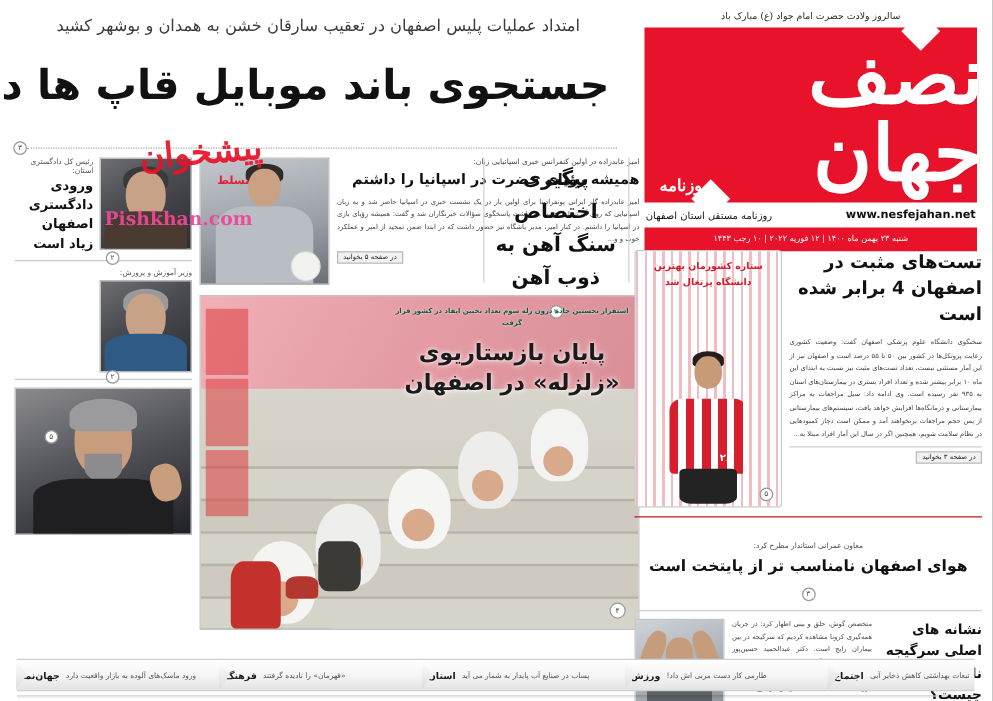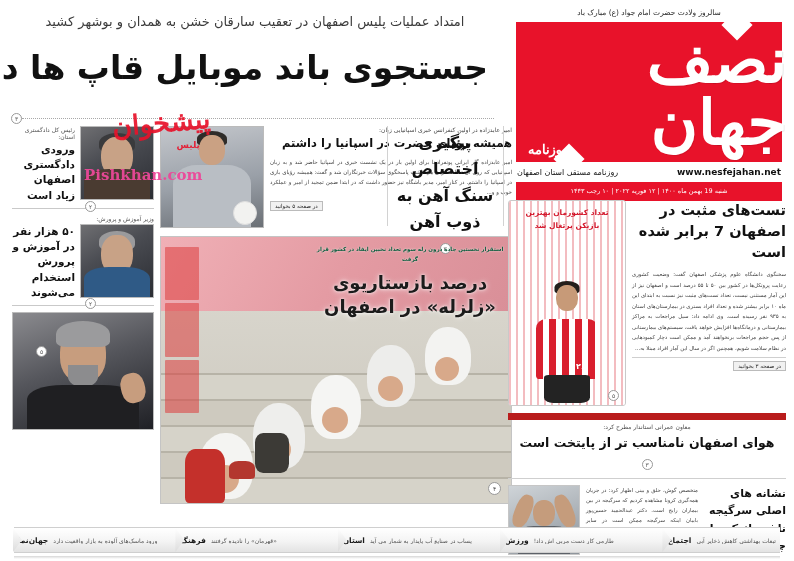--- a/index.html
+++ b/index.html
@@ -296,21 +296,21 @@
   .rcp-player .ph-num { position:absolute;bottom:34px;left:50%;transform:translateX(-50%);font-size:8px;color:#fff;font-weight:bold;padding-left:28px;}
   .rc-morebar {
     display: flex; justify-content: space-between; align-items: center;
     border-top: 1px solid #cfcfcf; margin-top: 4px; padding-top: 3px;
   }
   .rc-more {
     font-size: 5.5px; color: #222; border: 1px solid #bbb;
     background: #f1f1f1; padding: 1px 4px;
   }
 
-  .rc-section2 { margin-top: 7px; padding-top: 3px; border-top: 7px solid #b91c1c; text-align: center; }
+  .rc-section2 { margin-top: 7px; padding-top: 19px; border-top: 1px solid #b91c1c; text-align: center; }
   .rc-eyebrow2 { font-size: 6px; color: #4a4a4a; margin-bottom: 4px; }
   .rc-title-md { font-size: 12.5px; font-weight: bold; color: #111; line-height: 1.4; }
 
   .rc-section3 { margin-top: 7px; padding-top: 6px; border-top: 1px solid #cfcfcf; display: flex; gap: 6px; }
   .rc-s3title { width: 82px; flex: none; font-size: 11px; font-weight: bold; color: #111; text-align: right; line-height: 1.6; }
   .rc-s3body { flex: 1; font-size: 5.4px; color: #444; line-height: 1.9; text-align: justify; }
   .rc-s3photo {
     width: 72px; flex: none; height: 70px;
     border: 1px solid #c6c6c6; overflow: hidden; position: relative;
     background: linear-gradient(160deg,#cfd4d8,#8d949b);
@@ -373,34 +373,34 @@
       <div class="mast-diamond tr"></div>
       <div class="mast-diamond bl"></div>
       <div class="mast-logo-text">نصف جهان</div>
       <div class="mast-roozname">روزنامه</div>
     </div>
     <div class="mast-subrow">
       <span class="mast-url">www.nesfejahan.net</span>
       <span>روزنامه مستقل استان اصفهان</span>
     </div>
     <div class="mast-datebar">
-      <div>شنبه 19 بهمن ماه ۱۴۰۰ | ۱۲ فوریه ۲۰۲۲ | ۱۰ رجب ۱۴۴۳</div>
+      <div>شنبه ۲۳ بهمن ماه ۱۴۰۰ | ۱۲ فوریه ۲۰۲۲ | ۱۰ رجب ۱۴۴۳</div>
     </div>
   </div>
 
   <div class="top-head">
     <div class="top-kicker">امتداد عملیات پلیس اصفهان در تعقیب سارقان خشن به همدان و بوشهر کشید</div>
     <div class="top-title">جستجوی باند موبایل قاپ ها در ۳ استان</div>
   </div>
   <div class="rule-main"></div>
   <div class="pagenum-circ" style="top:113px; right:772px;">۳</div>
 
   <div class="watermark">
     <div class="wm-script">پیشخوان</div>
-    <div class="wm-sub">پلیس</div>
+    <div class="wm-sub">تسلط</div>
     <div class="wm-dom">Pishkhan.com</div>
   </div>
 
   <div class="left-col">
 
     <div class="lc-item">
       <div class="lc-wrap">
         <div class="lc-photo">
           <div class="hair"></div>
             <div class="face"></div>
@@ -414,23 +414,20 @@
       <div class="pagenum-circ" style="bottom:-4px; right:58px;">۲</div>
     </div>
 
     <div class="lc-item">
       <div class="lc-eyebrow">وزیر آموزش و پرورش:</div>
       <div class="lc-wrap">
         <div class="lc-photo">
           <div class="hair" style="background:#9a9a9c;"></div>
             <div class="face"></div>
           <div class="body" style="background:#2f5a86;"></div>
-        </div>
-        <div class="lc-txt">
-          <div class="lc-title">۵۰ هزار نفر در آموزش و پرورش استخدام می‌شوند</div>
         </div>
       </div>
       <div class="pagenum-circ" style="bottom:-4px; right:58px;">۲</div>
     </div>
 
     <div class="lc-item">
       <div class="lc-photo-wide">
         <div style="position:absolute;top:14px;left:50%;transform:translateX(-50%);width:46px;height:56px;border-radius:45%;background:#c79d7e;"></div>
         <div style="position:absolute;top:8px;left:50%;transform:translateX(-50%);width:54px;height:26px;border-radius:50% 50% 20% 20%;background:#9b9b9d;"></div>
         <div style="position:absolute;top:52px;left:50%;transform:translateX(-50%);width:30px;height:22px;border-radius:0 0 48% 48%;background:#8c8c8e;"></div>
@@ -483,45 +480,45 @@
       <div class="bp-kid" style="bottom:34px;  right:206px; width:52px;height:66px; background:#eeeeec;"></div>
       <div class="bp-kid" style="bottom:40px;  right:220px; width:27px;height:27px; border-radius:50%; background:#d8a98a;"></div>
       <div class="bp-kid" style="bottom:4px;   right:258px; width:54px;height:66px; background:#f4f4f2;"></div>
       <div class="bp-kid" style="bottom:10px;  right:272px; width:28px;height:28px; border-radius:50%; background:#d8a98a;"></div>
       <div class="bp-kid" style="bottom:0px;   left:24px;  width:40px;height:54px; background:#c4302b; border-radius:26% 26% 10% 10%;"></div>
       <div class="bp-kid" style="bottom:30px;  left:94px;  width:34px;height:40px; background:#3c3a36; border-radius:24%;"></div>
       <div class="bp-kid" style="bottom:24px;  left:68px;  width:26px;height:18px; background:#b3372f; border-radius:36% 36% 18% 18%;"></div>
 
       <div class="bp-overlay">
         <div class="bp-ov-small">استقرار نخستین جاده درون رله سوم تعداد نخبین ایفاد در کشور قرار گرفت</div>
-        <div class="bp-ov-title">درصد بازستاریوی «زلزله» در اصفهان</div>
+        <div class="bp-ov-title">پایان بازستاریوی «زلزله» در اصفهان</div>
       </div>
       <div class="bp-badge">۴</div>
     </div>
   </div>
 
   <div style="position:absolute; top:130px; right:296px; width:106px; text-align:center;">
     <div style="font-size:16px;font-weight:bold;color:#111;line-height:1.65;letter-spacing:-0.3px;">پیگیری اختصاص سنگ آهن به ذوب آهن</div>
     <div class="pagenum-circ" style="position:relative;display:inline-block;margin-top:6px;">۳</div>
   </div>
   <div class="vrule" style="top:126px; right:406px; height:100px;"></div>
   <div class="vrule" style="top:126px; right:290px; height:100px;"></div>
 
   <div class="right-col">
     <div class="rc-top">
       <div class="rc-left">
-        <div class="rc-title-lg">تست‌های مثبت در اصفهان 7 برابر شده است</div>
+        <div class="rc-title-lg">تست‌های مثبت در اصفهان 4 برابر شده است</div>
         <div class="rc-body">سخنگوی دانشگاه علوم پزشکی اصفهان گفت: وضعیت کشوری رعایت پروتکل‌ها در کشور بین ۵۰ تا ۵۵ درصد است و اصفهان نیز از این آمار مستثنی نیست، تعداد تست‌های مثبت نیز نسبت به ابتدای این ماه ۱۰ برابر بیشتر شده و تعداد افراد بستری در بیمارستان‌های استان به ۹۳۵ نفر رسیده است. وی ادامه داد: سیل مراجعات به مراکز بیمارستانی و درمانگاه‌ها افزایش خواهد یافت، سیستم‌های بیمارستانی از پس حجم مراجعات برنخواهند آمد و ممکن است دچار کمبودهایی در نظام سلامت شویم، همچنین اگر در سال این آمار افراد مبتلا به...</div>
         <div class="rc-morebar">
           <span class="rc-more">در صفحه ۳ بخوانید</span>
         </div>
       </div>
       <div class="rc-photo">
         <div class="rcp-stripes"></div>
-        <div class="rcp-label">تعداد کشورمان بهترین بازیکن پرتغال شد</div>
+        <div class="rcp-label">ستاره کشورمان بهترین دانشگاه پرتغال شد</div>
         <div class="rcp-player">
           <div class="ph-shirt"></div>
           <div class="ph-shorts"></div>
           <div class="ph-hair"></div>
           <div class="ph-head"></div>
           <div class="ph-num">۲۶</div>
         </div>
         <div class="pagenum-circ" style="bottom:4px; right:6px;">۵</div>
       </div>
     </div>

